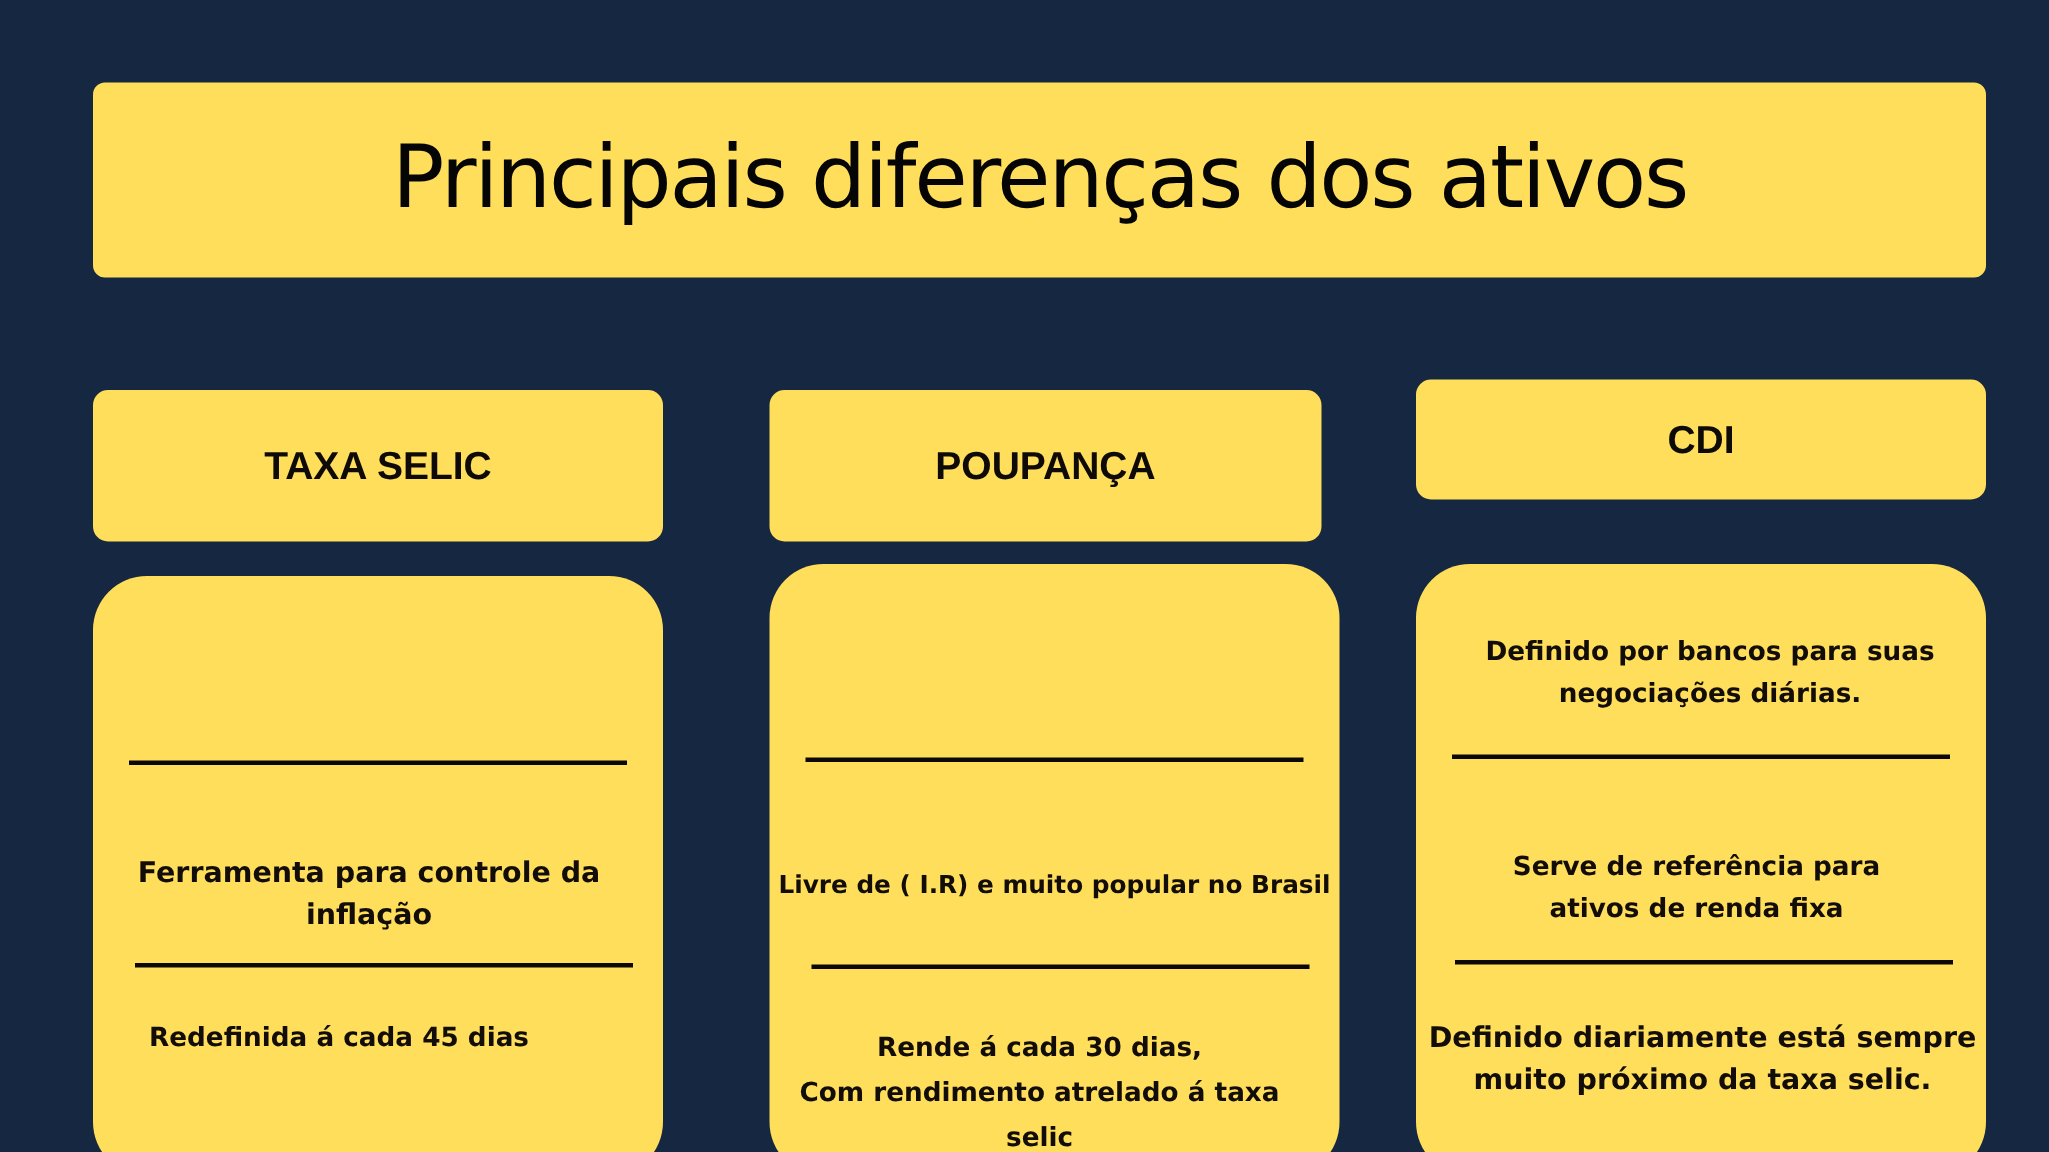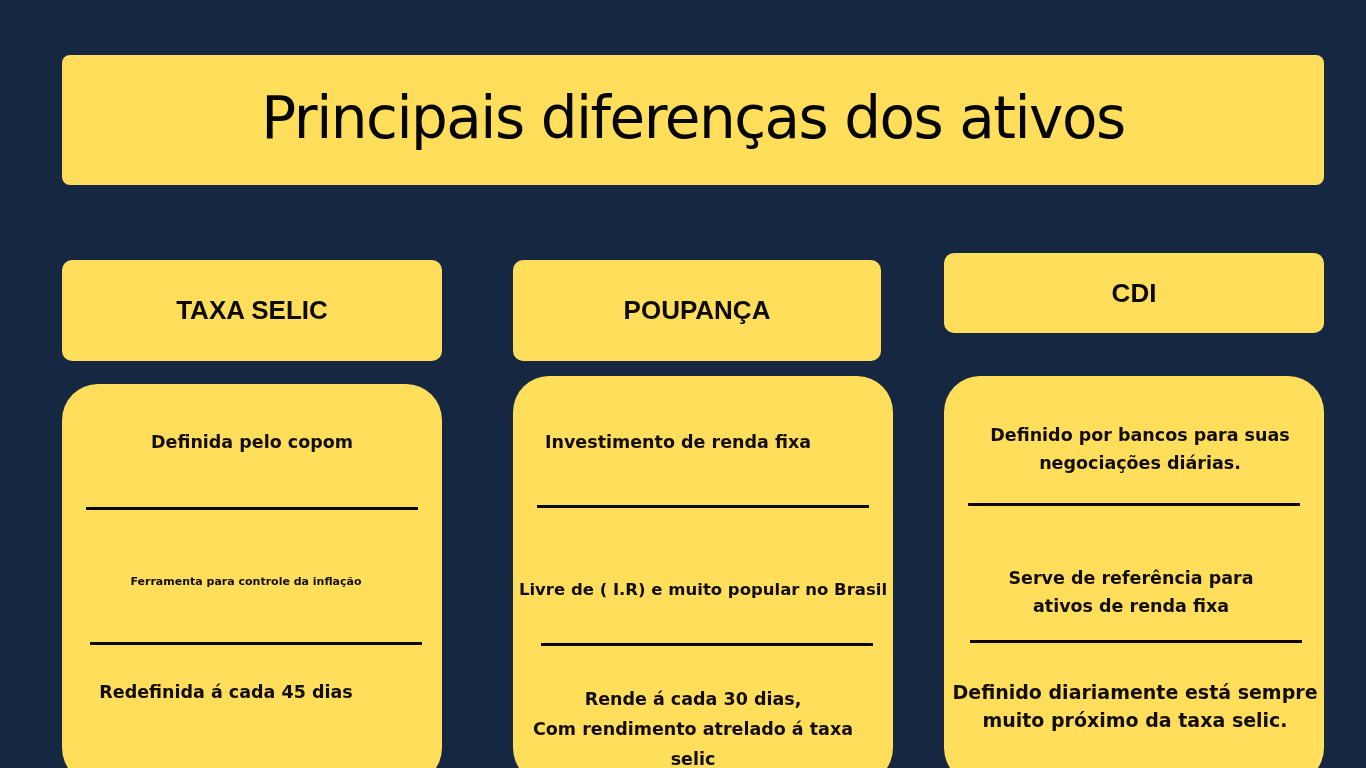--- a/index.html
+++ b/index.html
@@ -75,32 +75,30 @@
 <body>
 
 <div class="banner">
   <div class="banner-title">Principais diferenças dos ativos</div>
 </div>
 
 <div class="header-card" style="left:62px; top:260px; width:380px; height:101px;">
   <span class="header-label">TAXA SELIC</span>
 </div>
 <div class="body-card" style="left:62px; top:384px; width:380px; height:400px;">
-  <div class="item" style="top:44px; left:0; right:0;">Definida pelo copom</div>
   <div class="divider" style="top:123px; left:24px; width:332px;"></div>
-  <div class="item" style="top:184px; left:0; right:12px; font-size:11px;">Ferramenta para controle da inflação</div>
+  <div class="item" style="top:184px; left:0; right:12px; font-size:19px;">Ferramenta para controle da inflação</div>
   <div class="divider" style="top:258px; left:28px; width:332px;"></div>
   <div class="item" style="top:294px; left:0; right:52px;">Redefinida á cada 45 dias</div>
 </div>
 
 <div class="header-card" style="left:513px; top:260px; width:368px; height:101px;">
   <span class="header-label">POUPANÇA</span>
 </div>
 <div class="body-card" style="left:513px; top:376px; width:380px; height:408px;">
-  <div class="item" style="top:52px; left:0; right:50px;">Investimento de renda fixa</div>
   <div class="divider" style="top:129px; left:24px; width:332px;"></div>
   <div class="item" style="top:200px; left:0; right:0; font-size:16.5px;">Livre de ( I.R) e muito popular no Brasil</div>
   <div class="divider" style="top:267px; left:28px; width:332px;"></div>
   <div class="item" style="top:308px; left:0; right:20px; line-height:30px;">Rende á cada 30 dias,
 Com rendimento atrelado á taxa selic</div>
 </div>
 
 <div class="header-card" style="left:944px; top:253px; width:380px; height:80px;">
   <span class="header-label">CDI</span>
 </div>

